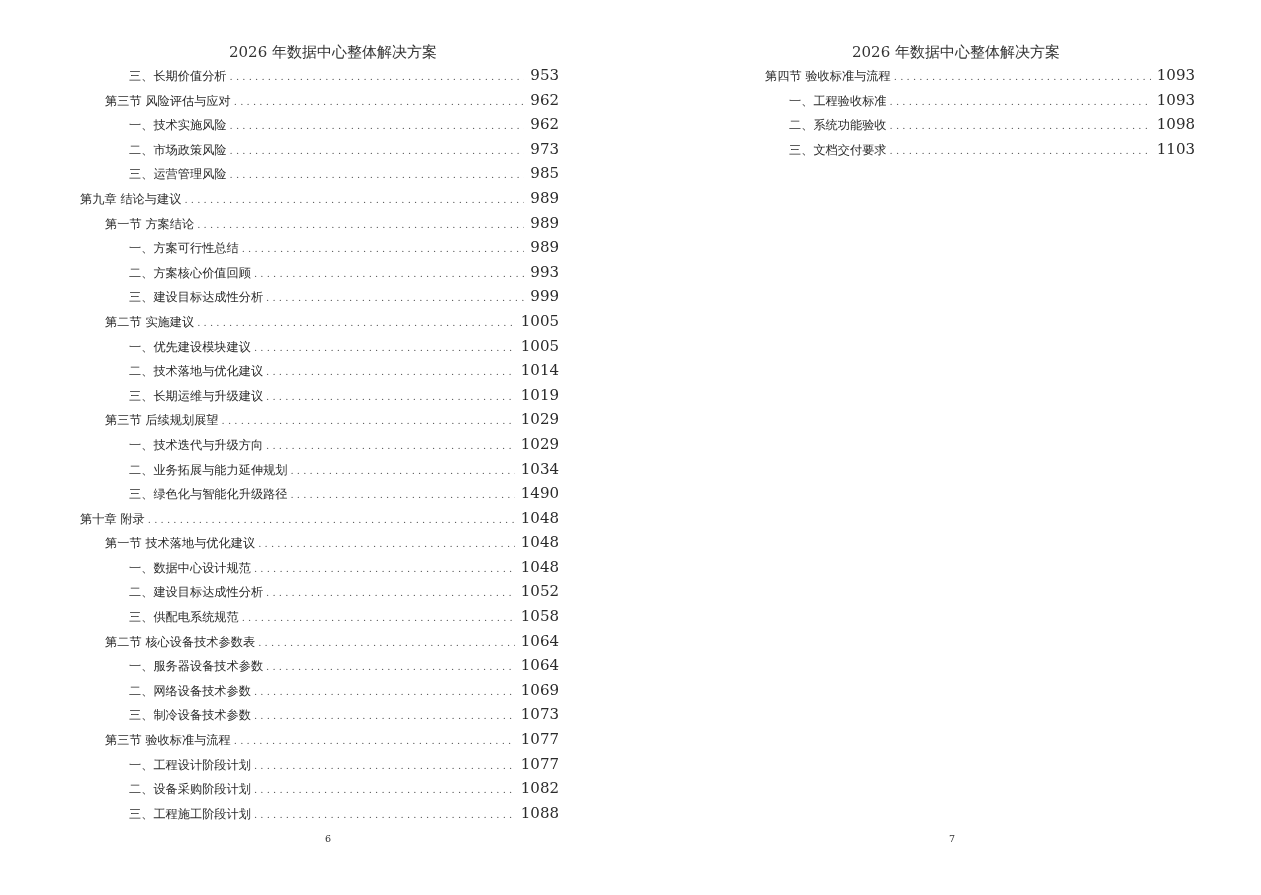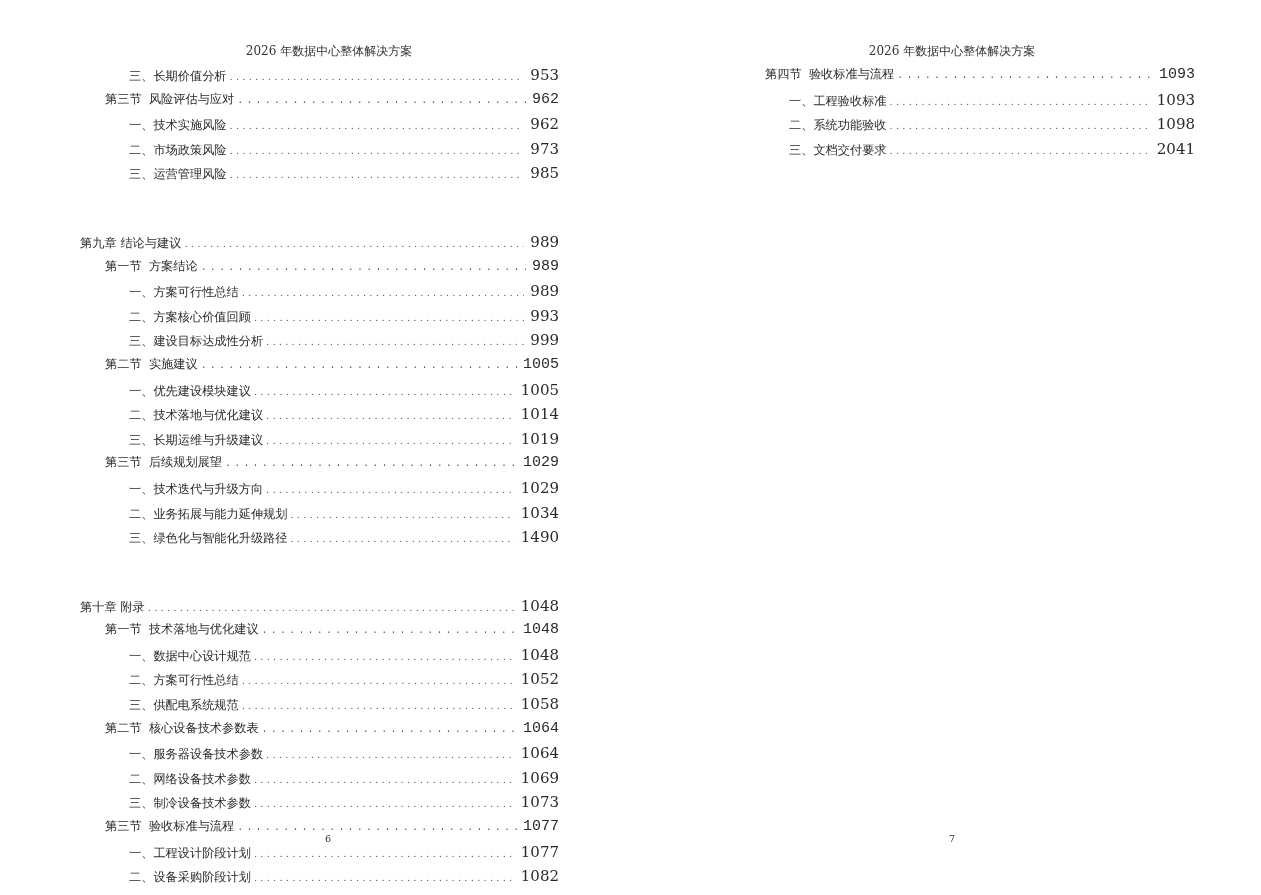--- a/index.html
+++ b/index.html
@@ -18,21 +18,21 @@
     .page {
       position: absolute;
       top: 0;
       height: 895px;
     }
     .page-left { left: 0; width: 640px; }
     .page-right { left: 630px; width: 631px; }
     .running-header {
       position: absolute;
       top: 43px;
-      font-size: 12px;
+      font-size: 15px;
       color: #333;
       text-align: center;
       white-space: nowrap;
     }
     .page-left .running-header { left: 229px; width: 200px; }
     .page-right .running-header { left: 222px; width: 200px; }
     .toc {
       position: absolute;
       top: 63px;
       list-style: none;
@@ -42,22 +42,22 @@
     .page-left .toc { left: 80px; width: 479px; }
     .page-right .toc { left: 110px; width: 455px; }
     .toc-row {
       display: flex;
       align-items: baseline;
       height: 24.6px;
       line-height: 24.6px;
       font-size: 12.2px;
       white-space: nowrap;
     }
-    .toc-row.level-1 { padding-left: 0; margin-top: 44px; }
-    .toc-row.level-2 { padding-left: 25px; font-family: Liberation Mono, monospace; }
+    .toc-row.level-1 { padding-left: 0; }
+    .toc-row.level-2 { padding-left: 25px; }
     .toc-row.level-3 { padding-left: 49px; }
     .toc-label {
       flex: 0 0 auto;
       color: #2a2a2a;
     }
     .toc-leader {
       flex: 1 1 auto;
       overflow: hidden;
       margin: 0 6px 0 3px;
       color: #555;
@@ -189,21 +189,21 @@
         <span class="toc-label">第一节  技术落地与优化建议</span>
         <span class="toc-leader"></span>
         <span class="toc-page">1048</span>
       </li>
       <li class="toc-row level-3">
         <span class="toc-label">一、数据中心设计规范</span>
         <span class="toc-leader"></span>
         <span class="toc-page">1048</span>
       </li>
       <li class="toc-row level-3">
-        <span class="toc-label">二、方案可行性总结</span>
+        <span class="toc-label">二、建设目标达成性分析</span>
         <span class="toc-leader"></span>
         <span class="toc-page">1052</span>
       </li>
       <li class="toc-row level-3">
         <span class="toc-label">三、供配电系统规范</span>
         <span class="toc-leader"></span>
         <span class="toc-page">1058</span>
       </li>
       <li class="toc-row level-2">
         <span class="toc-label">第二节  核心设备技术参数表</span>
@@ -263,17 +263,17 @@
         <span class="toc-page">1093</span>
       </li>
       <li class="toc-row level-3">
         <span class="toc-label">二、系统功能验收</span>
         <span class="toc-leader"></span>
         <span class="toc-page">1098</span>
       </li>
       <li class="toc-row level-3">
         <span class="toc-label">三、文档交付要求</span>
         <span class="toc-leader"></span>
-        <span class="toc-page">2041</span>
+        <span class="toc-page">1103</span>
       </li>
     </ul>
   <div class="page-number">7</div>
 </div>
 
 </body></html>

